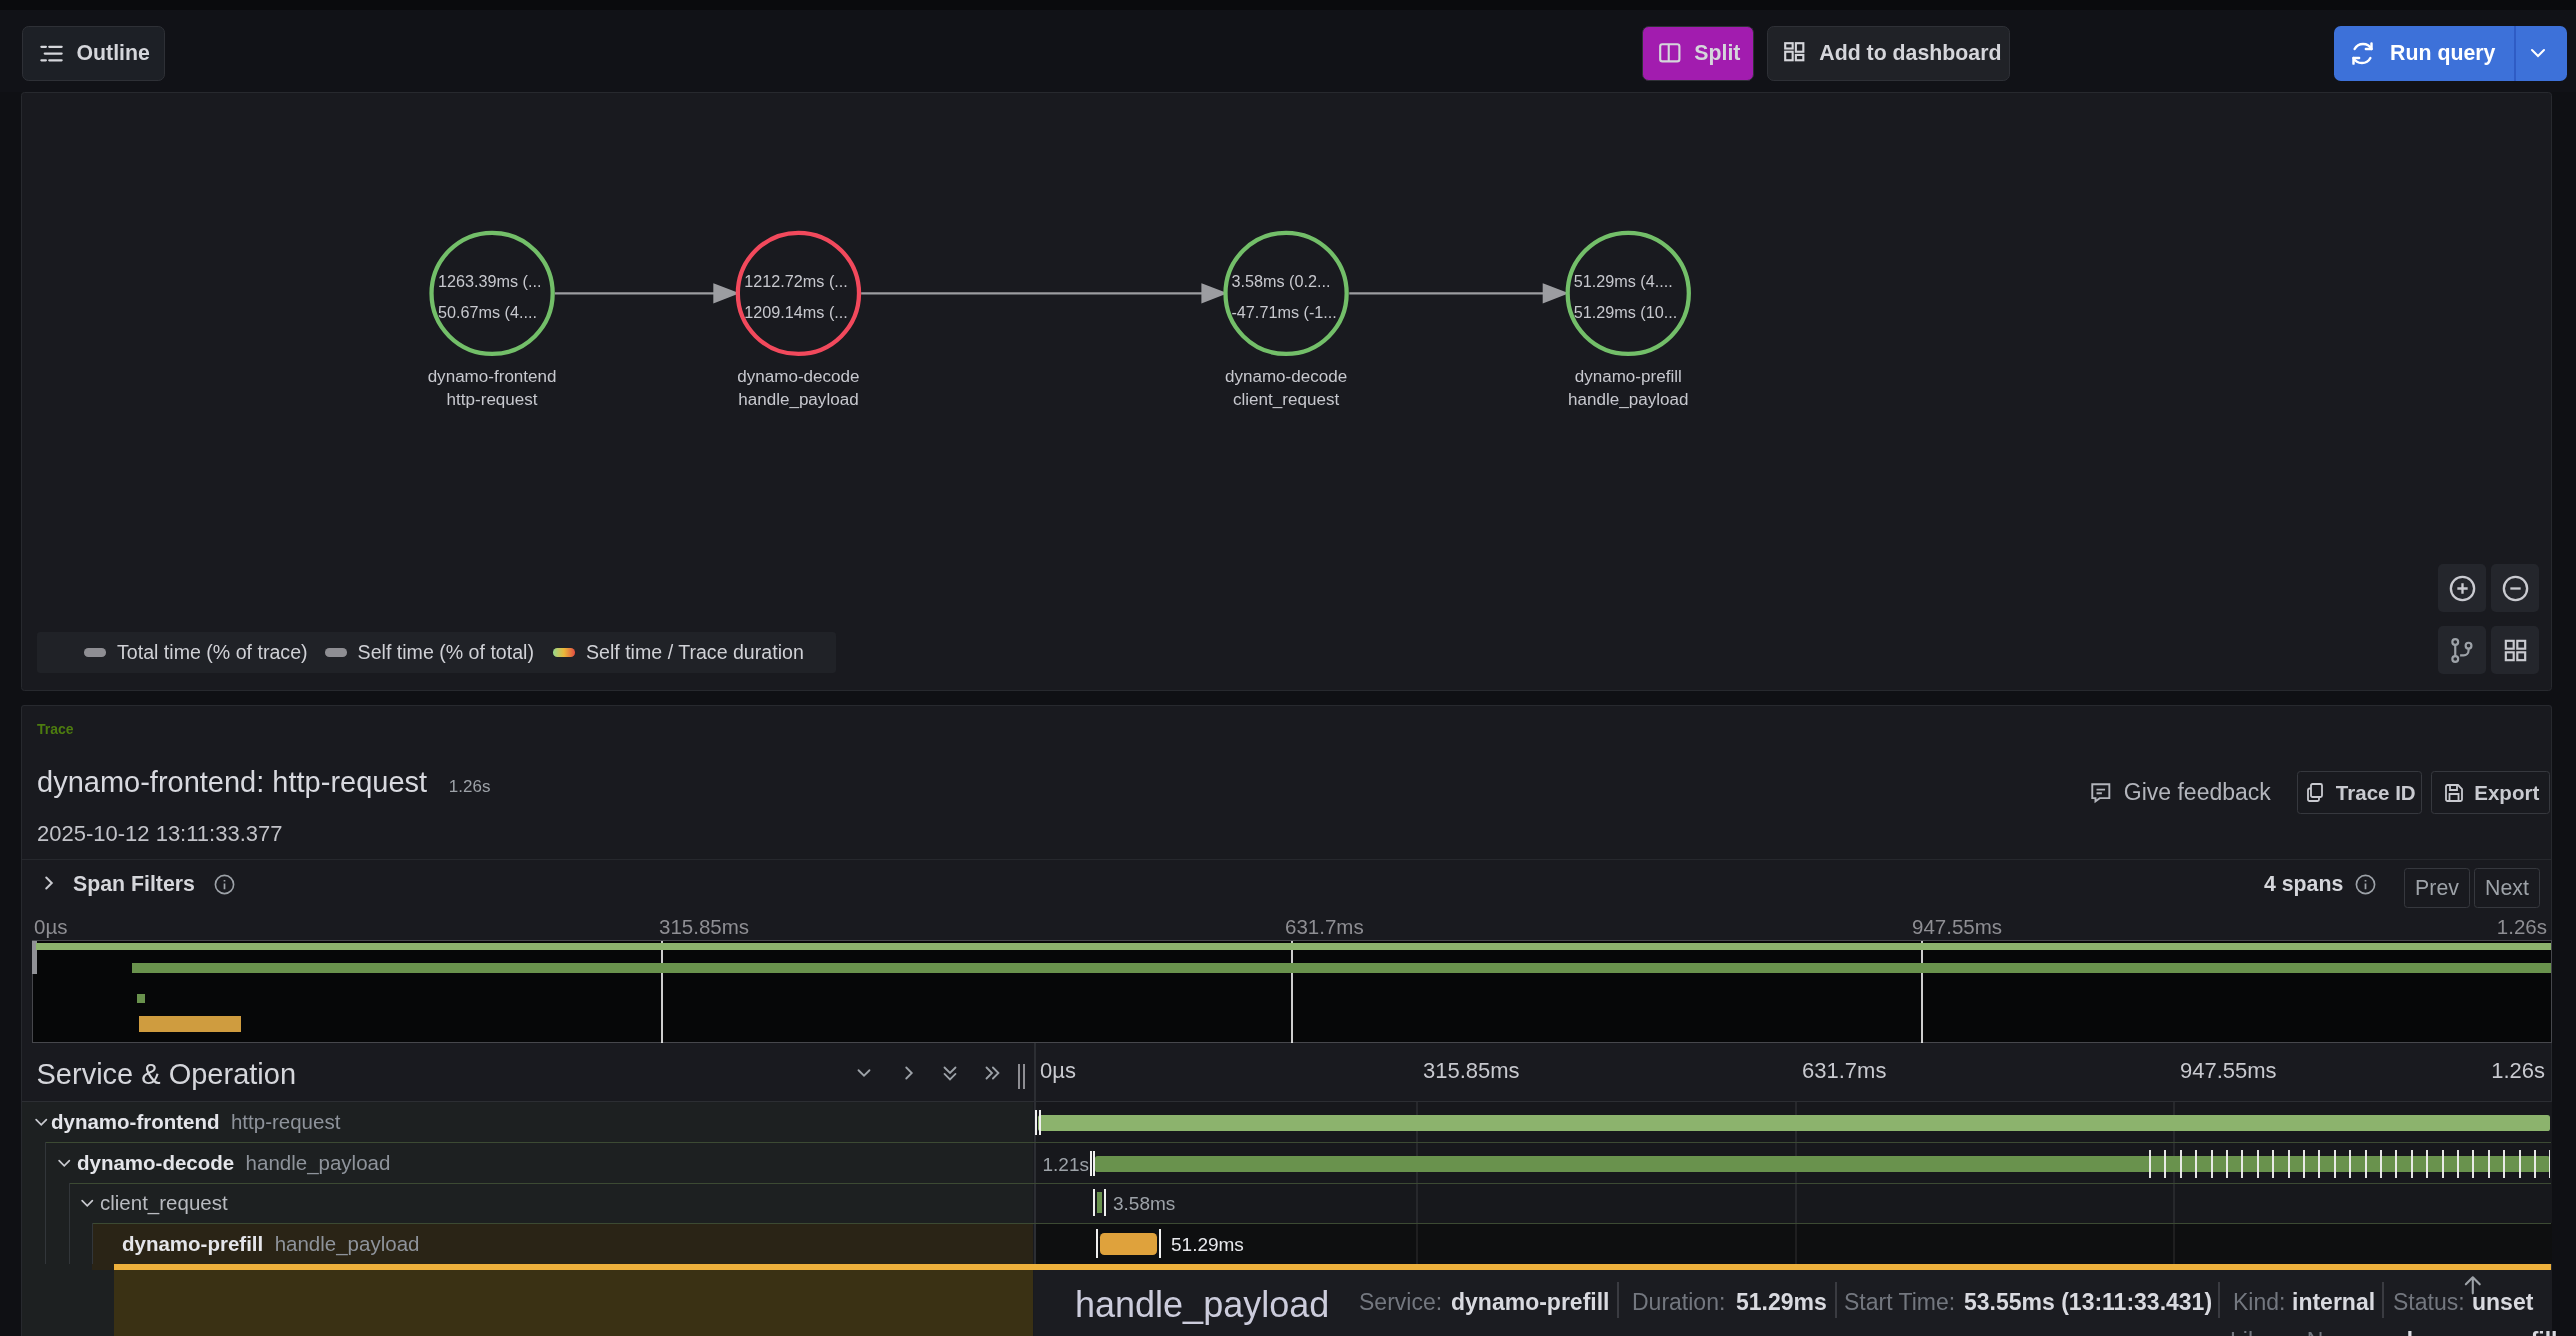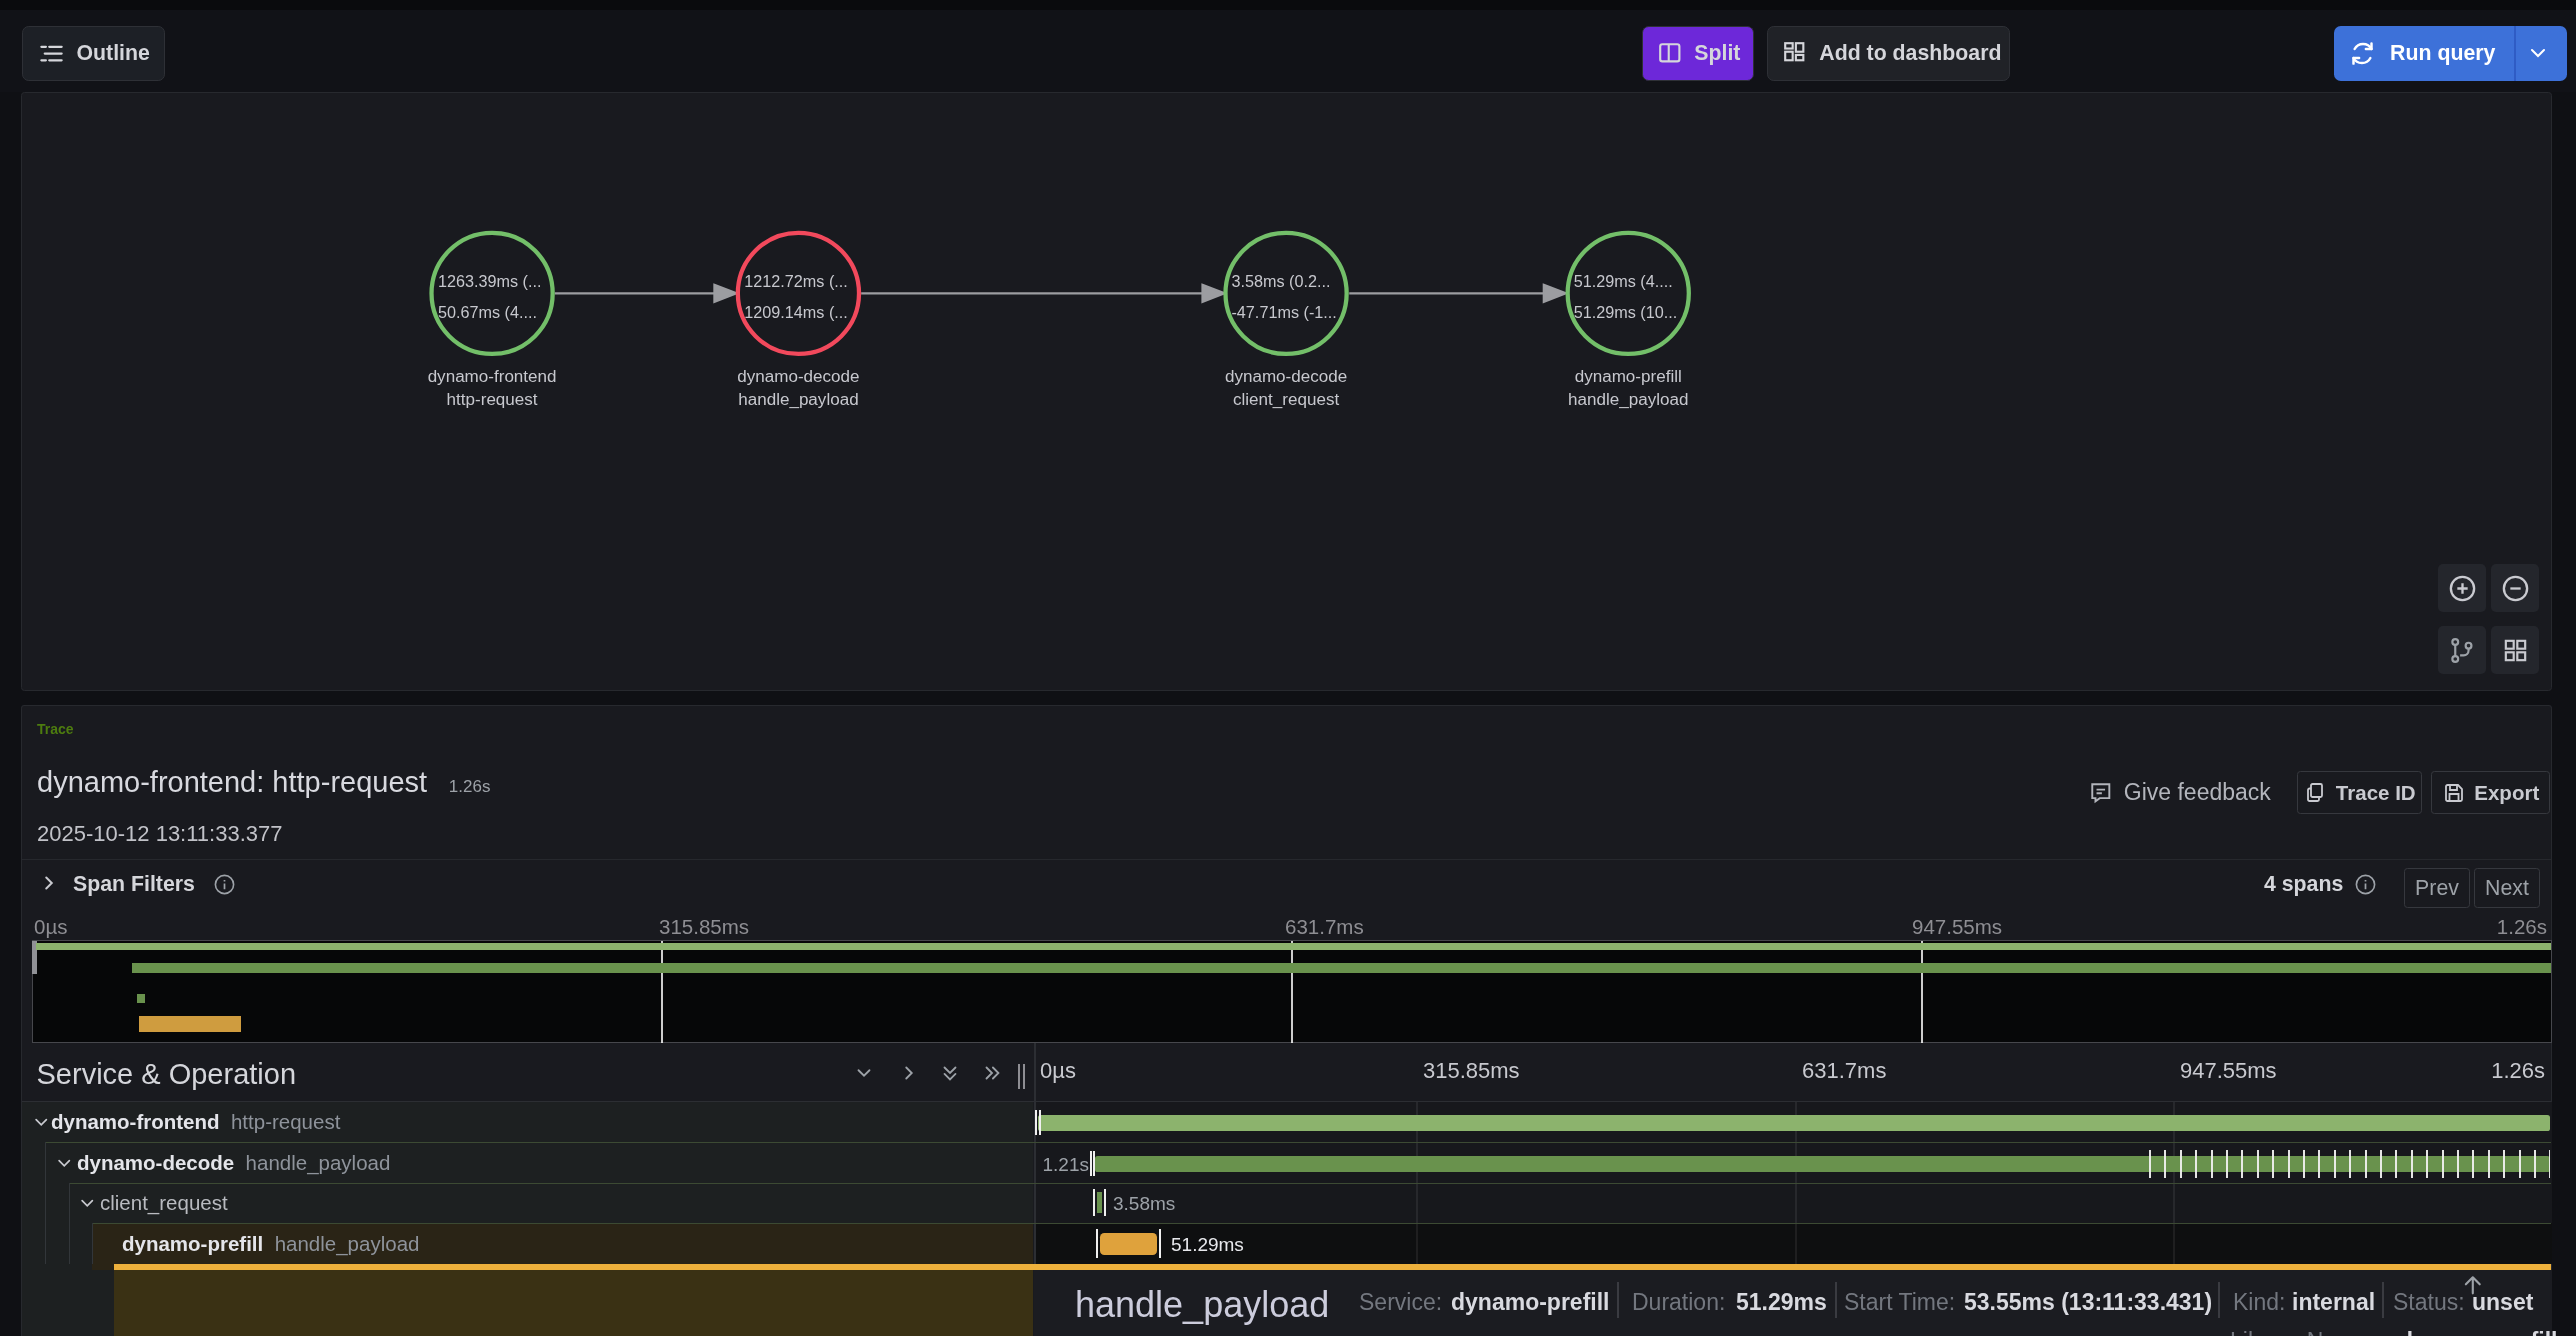--- a/index.html
+++ b/index.html
@@ -52,21 +52,21 @@
       <g stroke="#d5d6db" stroke-width="2" stroke-linecap="round" fill="none">
         <line x1="3" y1="6" x2="7" y2="6"></line>
           <line x1="10" y1="6" x2="21" y2="6"></line>
         <line x1="6" y1="12" x2="21" y2="12"></line>
         <line x1="3" y1="18" x2="7" y2="18"></line>
           <line x1="10" y1="18" x2="21" y2="18"></line>
       </g>
     </svg>Outline
   </div>
 
-  <div class="tbtn" style="left:1642px; width:112px; background:#6d28d9;">
+  <div class="tbtn" style="left:1642px; width:112px; background:#a21caf;">
     <svg width="25.6" height="25.6" viewBox="0 0 24 24" style="margin:0 12px 0 13.7px;">
       <rect x="3" y="4" width="18" height="16" rx="2" stroke="#d5d6db" stroke-width="2" fill="none"></rect>
       <line x1="11" y1="4" x2="11" y2="20" stroke="#d5d6db" stroke-width="2"></line>
     </svg>Split
   </div>
   <div class="tbtn" style="left:1767px; width:243px; background:#202227;">
     <svg width="25.6" height="25.6" viewBox="0 0 24 24" style="margin:0 12px 0 13.7px;">
       <g stroke="#d5d6db" stroke-width="2" fill="none">
         <rect x="3" y="3" width="7" height="5"></rect>
           <rect x="13" y="3" width="7" height="8"></rect>
@@ -121,20 +121,25 @@
       <text x="551.5" y="367">http-request</text>
       <text x="910.5" y="340">dynamo-decode</text>
       <text x="910.5" y="367">handle_payload</text>
       <text x="1482" y="340">dynamo-decode</text>
       <text x="1482" y="367">client_request</text>
       <text x="1883" y="340">dynamo-prefill</text>
       <text x="1883" y="367">handle_payload</text>
     </g>
   </svg>
 
+  <div class="abs" id="legend" style="top:632px; height:41px;">
+    <span class="lpill" style="margin-left:47px;"></span>Total time (% of trace)
+    <span class="lpill" style="margin-left:17px;"></span>Self time (% of total)
+    <span class="lpill" style="margin-left:19px; background:linear-gradient(90deg,#96d98d,#eab839,#e24d42);"></span>Self time / Trace duration
+  </div>
 
   <div class="gbtn" style="left:2438px; top:564px;">
     <svg width="31" height="31" viewBox="0 0 24 24">
       <circle cx="12" cy="12" r="9" stroke="#c9cad0" stroke-width="1.8" fill="none"></circle>
       <path d="M12 8v8M8 12h8" stroke="#c9cad0" stroke-width="1.8"></path>
     </svg>
   </div>
   <div class="gbtn" style="left:2491px; top:564px;">
     <svg width="31" height="31" viewBox="0 0 24 24">
       <circle cx="12" cy="12" r="9" stroke="#c9cad0" stroke-width="1.8" fill="none"></circle>

